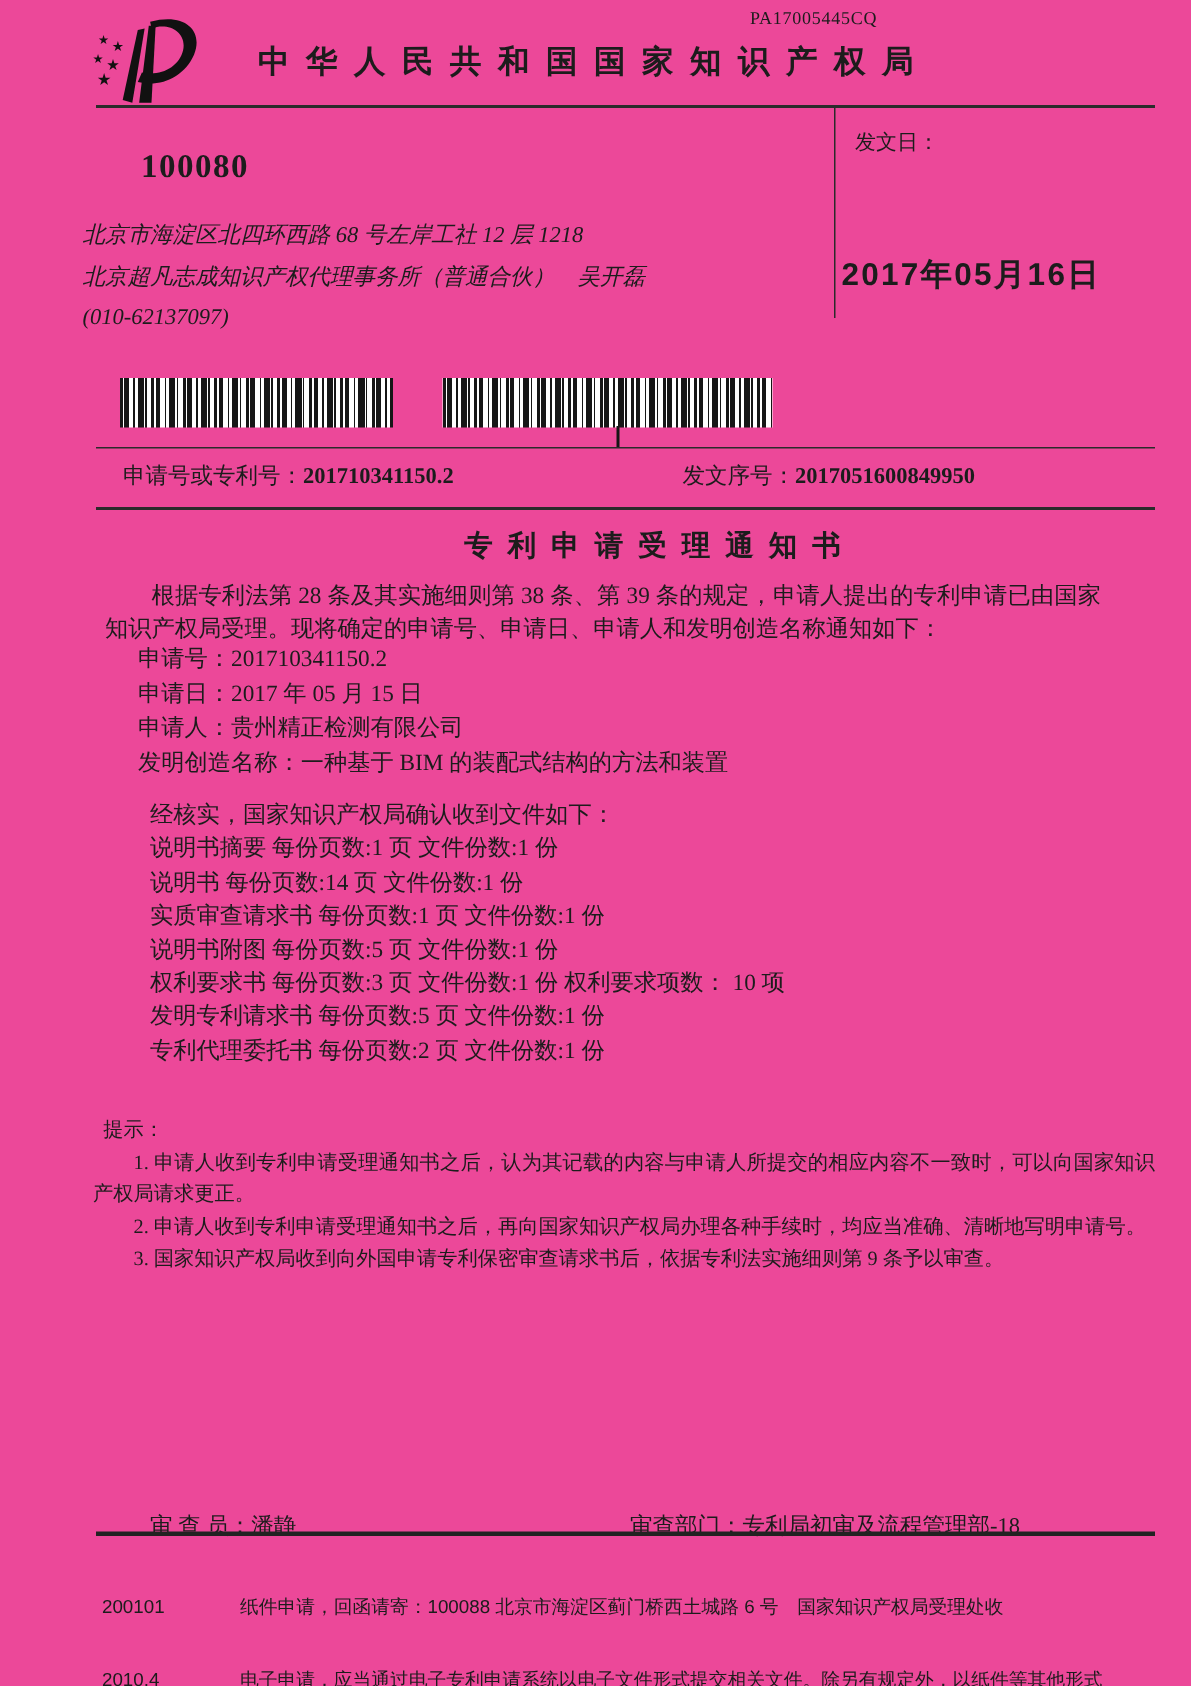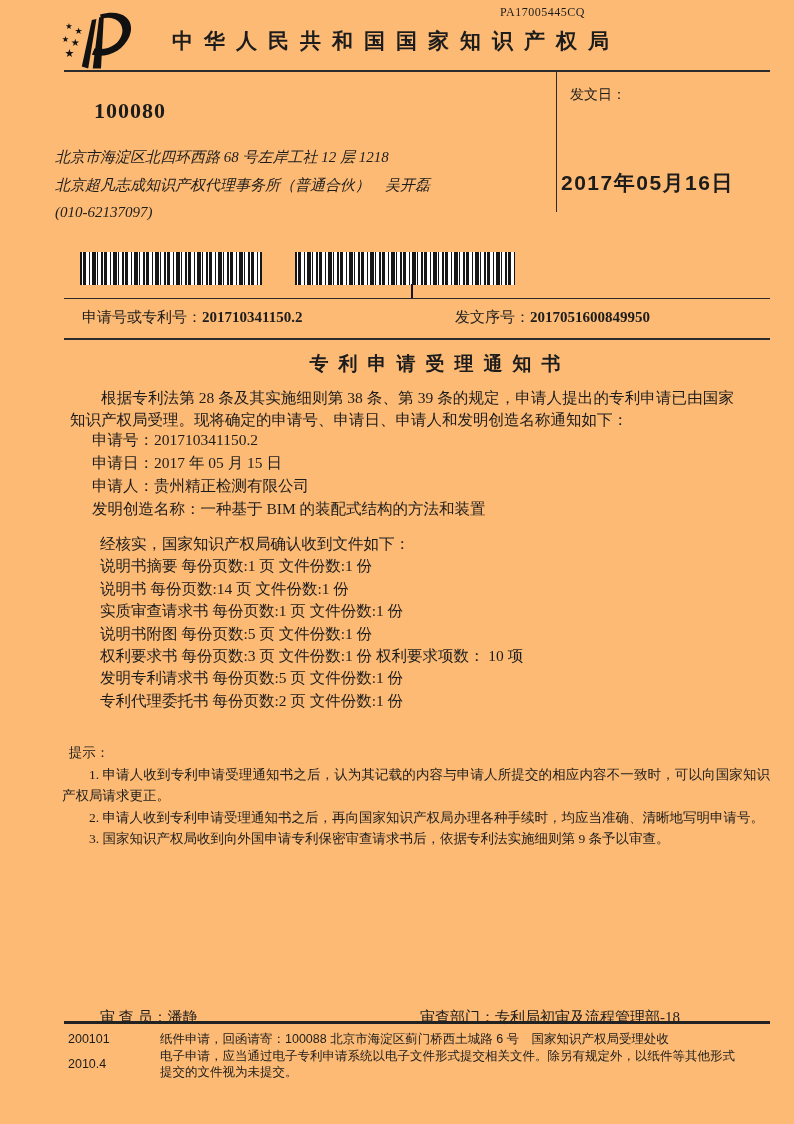--- a/index.html
+++ b/index.html
@@ -1,17 +1,17 @@
 <!DOCTYPE html>
 <html><head>
 <meta charset="utf-8">
 <style>
   html,body{margin:0;padding:0;background:#fff;}
   .page{
-    position:relative;width:794px;height:1124px;background:#fdba74;overflow:hidden;
+    position:relative;width:794px;height:1124px;background:#ec4899;overflow:hidden;
     font-family:"Liberation Serif","DejaVu Serif",serif;color:#1c1c1c;
   }
   .abs{position:absolute;}
   .sans{font-family:"Liberation Sans","DejaVu Sans",sans-serif;}
   .doc-code{top:5px;left:500px;width:160px;font-size:12px;letter-spacing:.5px;}
   .office-name{top:27px;left:172px;font-size:21px;font-weight:bold;letter-spacing:11px;white-space:nowrap;
     font-family:"Liberation Sans","DejaVu Sans",sans-serif;}
   .rule{background:#2b2b2b;}
   .hr-header{top:70px;left:64px;width:706px;height:2px;}
   .vline-dispatch{top:72px;left:556px;width:1px;height:140px;}
@@ -34,21 +34,21 @@
   .fields{top:428px;left:92px;font-size:15.5px;line-height:23px;white-space:nowrap;}
   .received{top:533px;left:100px;font-size:15.5px;line-height:22.4px;white-space:nowrap;}
   .tips{top:742px;left:62px;width:708px;font-size:13.5px;line-height:21.5px;}
   .tips p{margin:0;text-indent:2em;text-align:justify;}
   .tips .tips-label{text-indent:0.5em;}
   .signoff{top:961px;left:100px;width:660px;font-size:15px;white-space:nowrap;margin-top:47px;}
   .dept{position:absolute;left:320px;top:0;}
   .hr-footer{top:1021px;left:64px;width:706px;height:2.5px;background:#222;}
   .footer{top:1031px;left:68px;width:706px;font-size:12.5px;line-height:16.5px;
     font-family:"Liberation Sans","DejaVu Sans",sans-serif;}
-  .footer-row{display:flex;align-items:center;}
+  .footer-row{display:flex;align-items:flex-start;margin-top:32px;}
   .footer-code{width:92px;flex:0 0 92px;}
   .footer-text{width:585px;}
   .logo{top:9px;left:57px;width:88px;height:64px;}
 </style>
 </head>
 <body>
 
 <div class="page">
 
   <div class="abs doc-code">PA17005445CQ</div>

